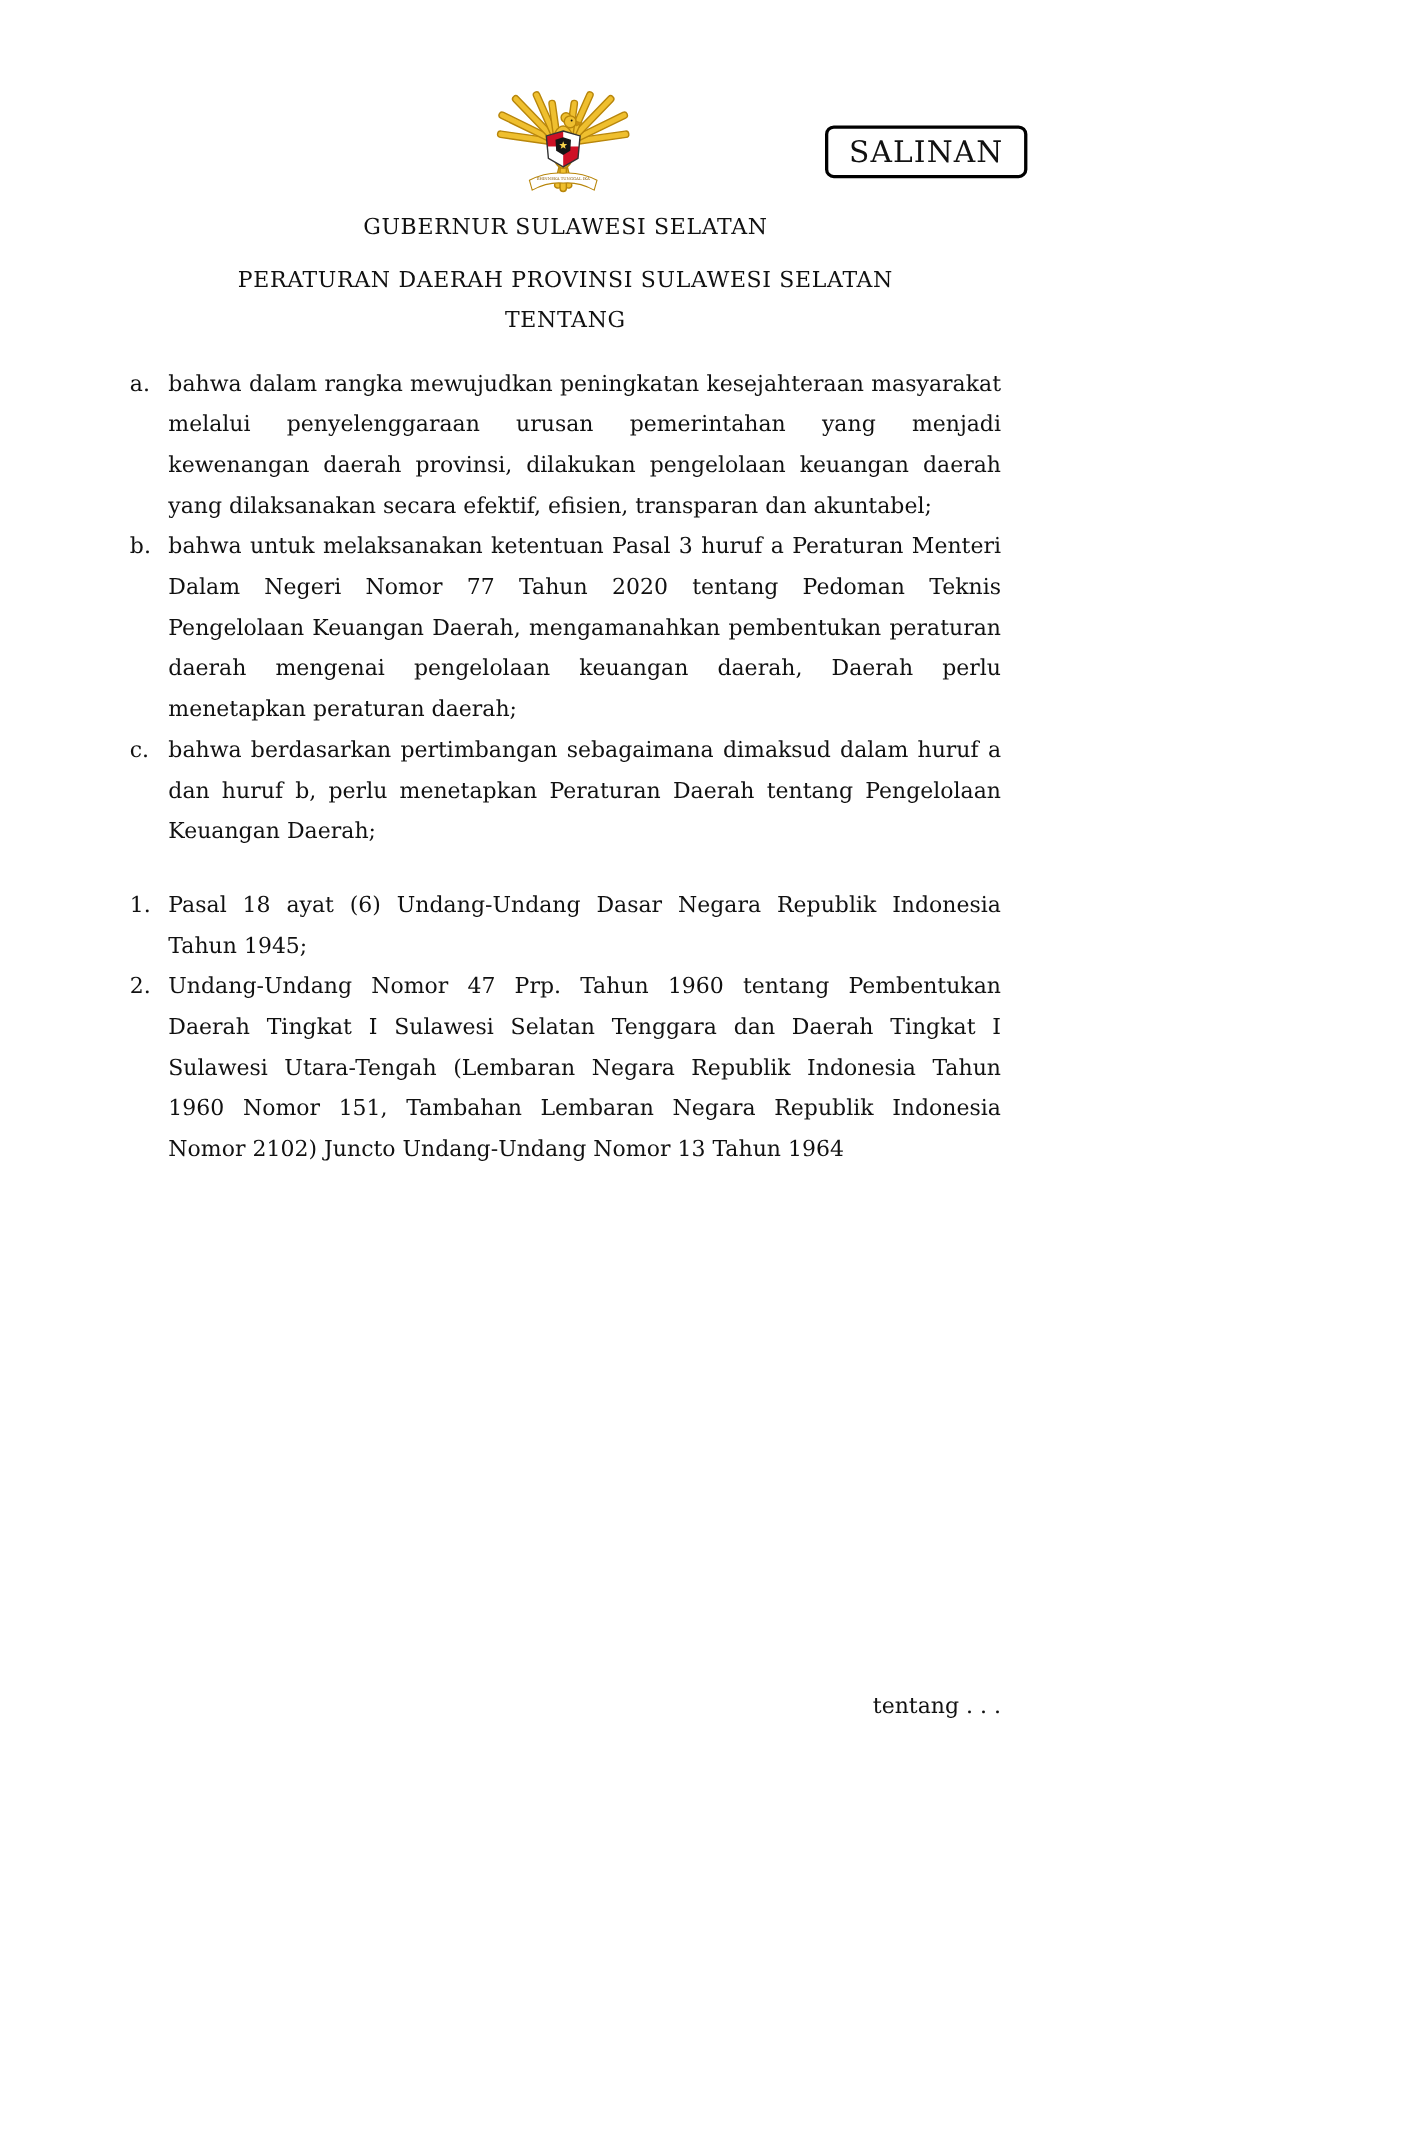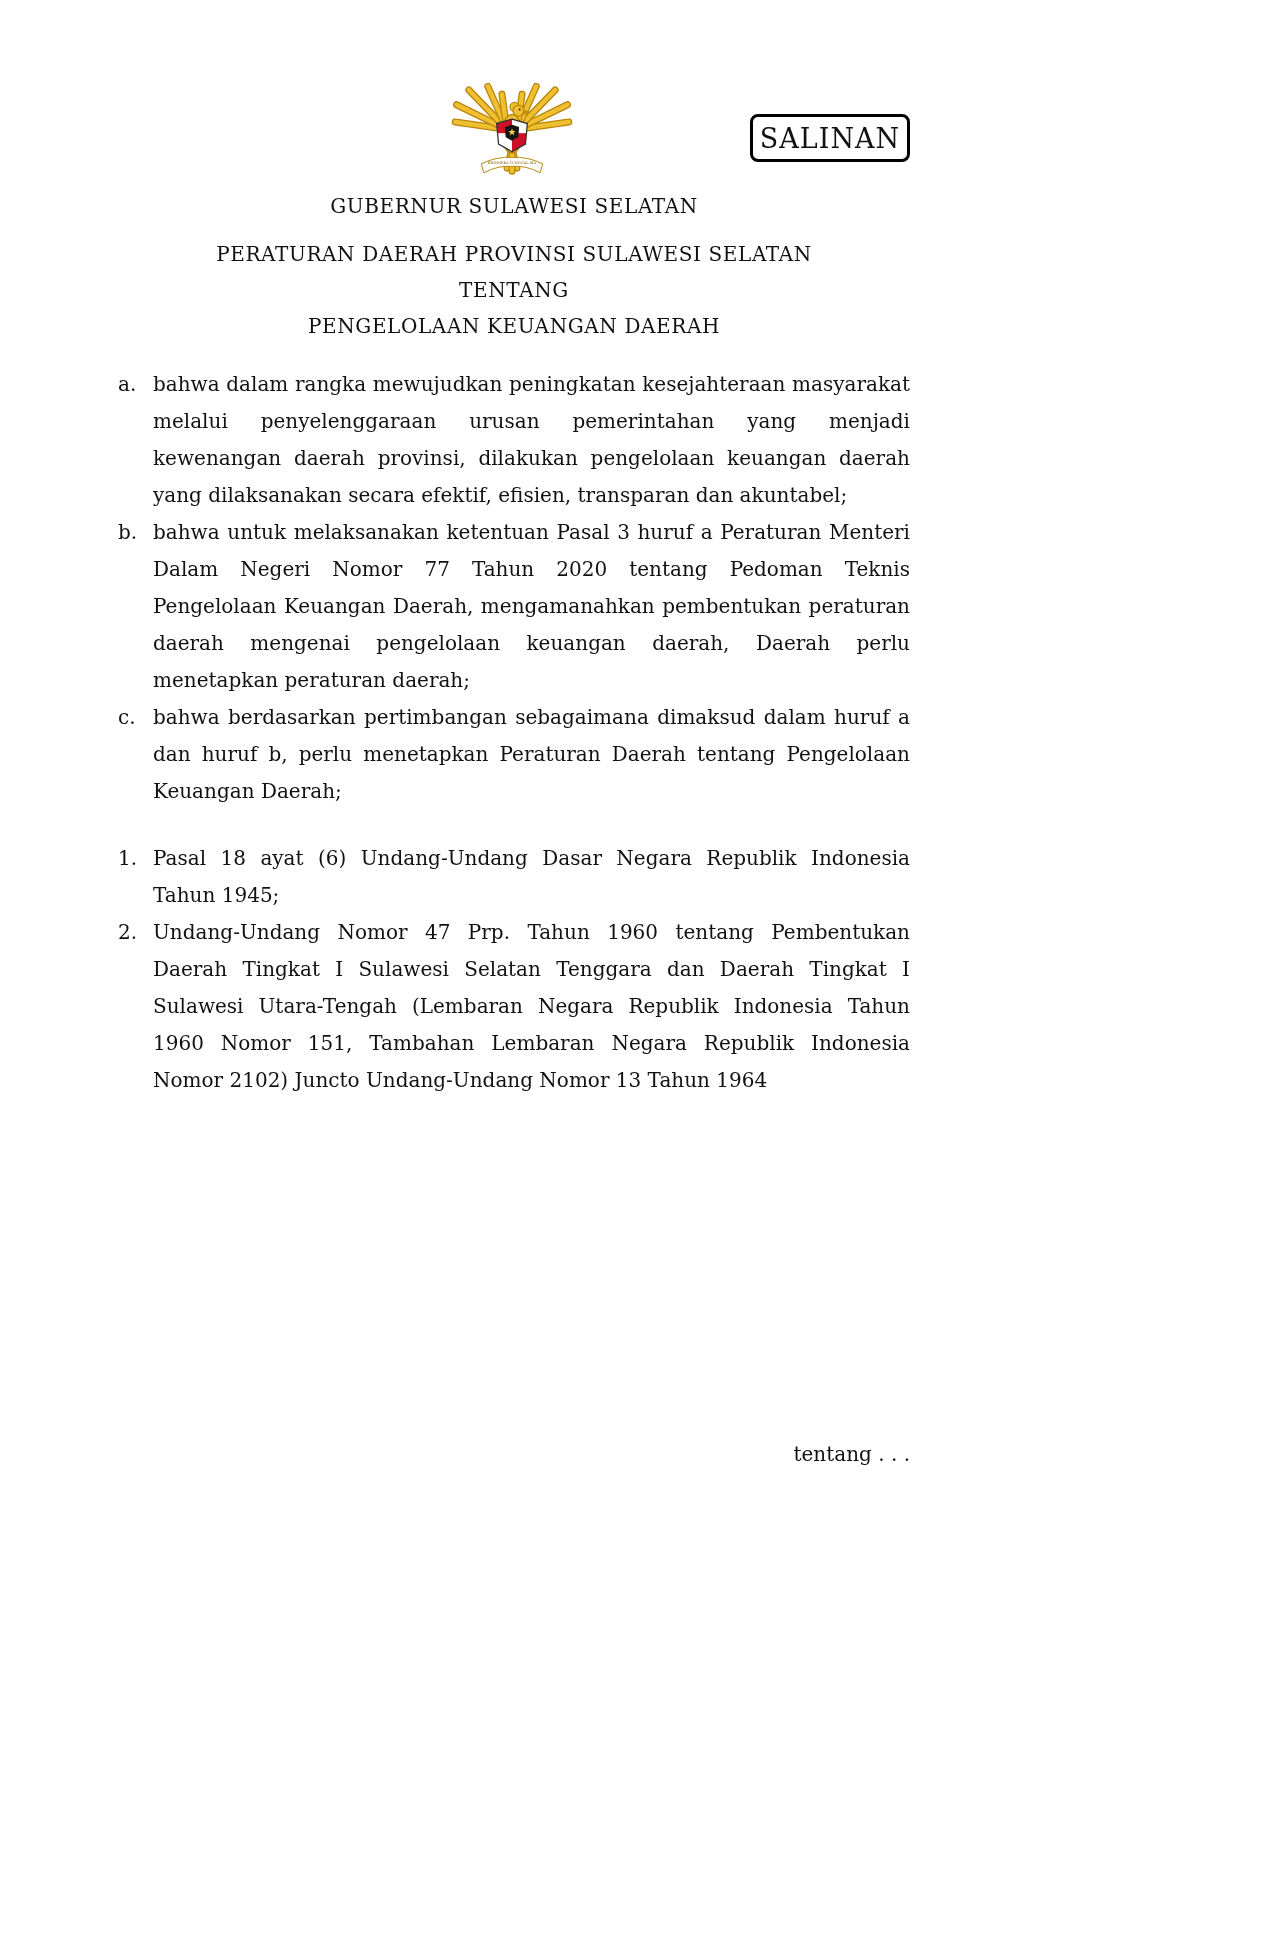--- a/index.html
+++ b/index.html
@@ -21,21 +21,21 @@
     width: 128px;
     height: 142px;
   }
   .emblem svg { display:block; width:100%; height:100%; }
 
   
   .stamp {
     position: absolute;
     top: 114px;
     left: 750px;
-    width: 160px;
+    width: 184px;
     height: 48px;
     border: 3px solid #000000;
     border-radius: 8px;
     display: flex;
     align-items: center;
     justify-content: center;
     font-size: 27px;
     letter-spacing: 1px;
     box-sizing: border-box;
   }
@@ -62,21 +62,21 @@
   .clause-label { width: 167px; flex-shrink: 0; }
   .clause-body { flex: 1; min-width: 0; }
 
   .item { display: flex; }
   .item-marker { width: 35px; flex-shrink: 0; }
   .item-text { flex: 1; min-width: 0; text-align: justify; text-justify: inter-word; }
 
   .catchword {
     position: absolute;
     left: 118px;
-    top: 1442px;
+    top: 1538px;
     width: 792px;
     text-align: right;
     font-size: 20px;
   }
 </style>
 </head>
 <body>
 
 <div class="page">
 
@@ -130,21 +130,20 @@
 
   <div class="stamp">
     <span>SALINAN</span>
   </div>
 
   <div class="doc">
     <div class="title-block">
       <div class="t t-appellation">GUBERNUR SULAWESI SELATAN</div>
       <div class="t">PERATURAN DAERAH PROVINSI SULAWESI SELATAN</div>
       <div class="t">TENTANG</div>
-      <div class="t">PENGELOLAAN KEUANGAN DAERAH</div>
     </div>
 
 
     <div class="clause">
       <div class="clause-body">
         <div class="item">
           <div class="item-marker">a.</div>
           <div class="item-text">bahwa dalam rangka mewujudkan peningkatan kesejahteraan masyarakat melalui penyelenggaraan urusan pemerintahan yang menjadi kewenangan daerah provinsi, dilakukan pengelolaan keuangan daerah yang dilaksanakan secara efektif, efisien, transparan dan akuntabel;</div>
         </div>
         <div class="item">

